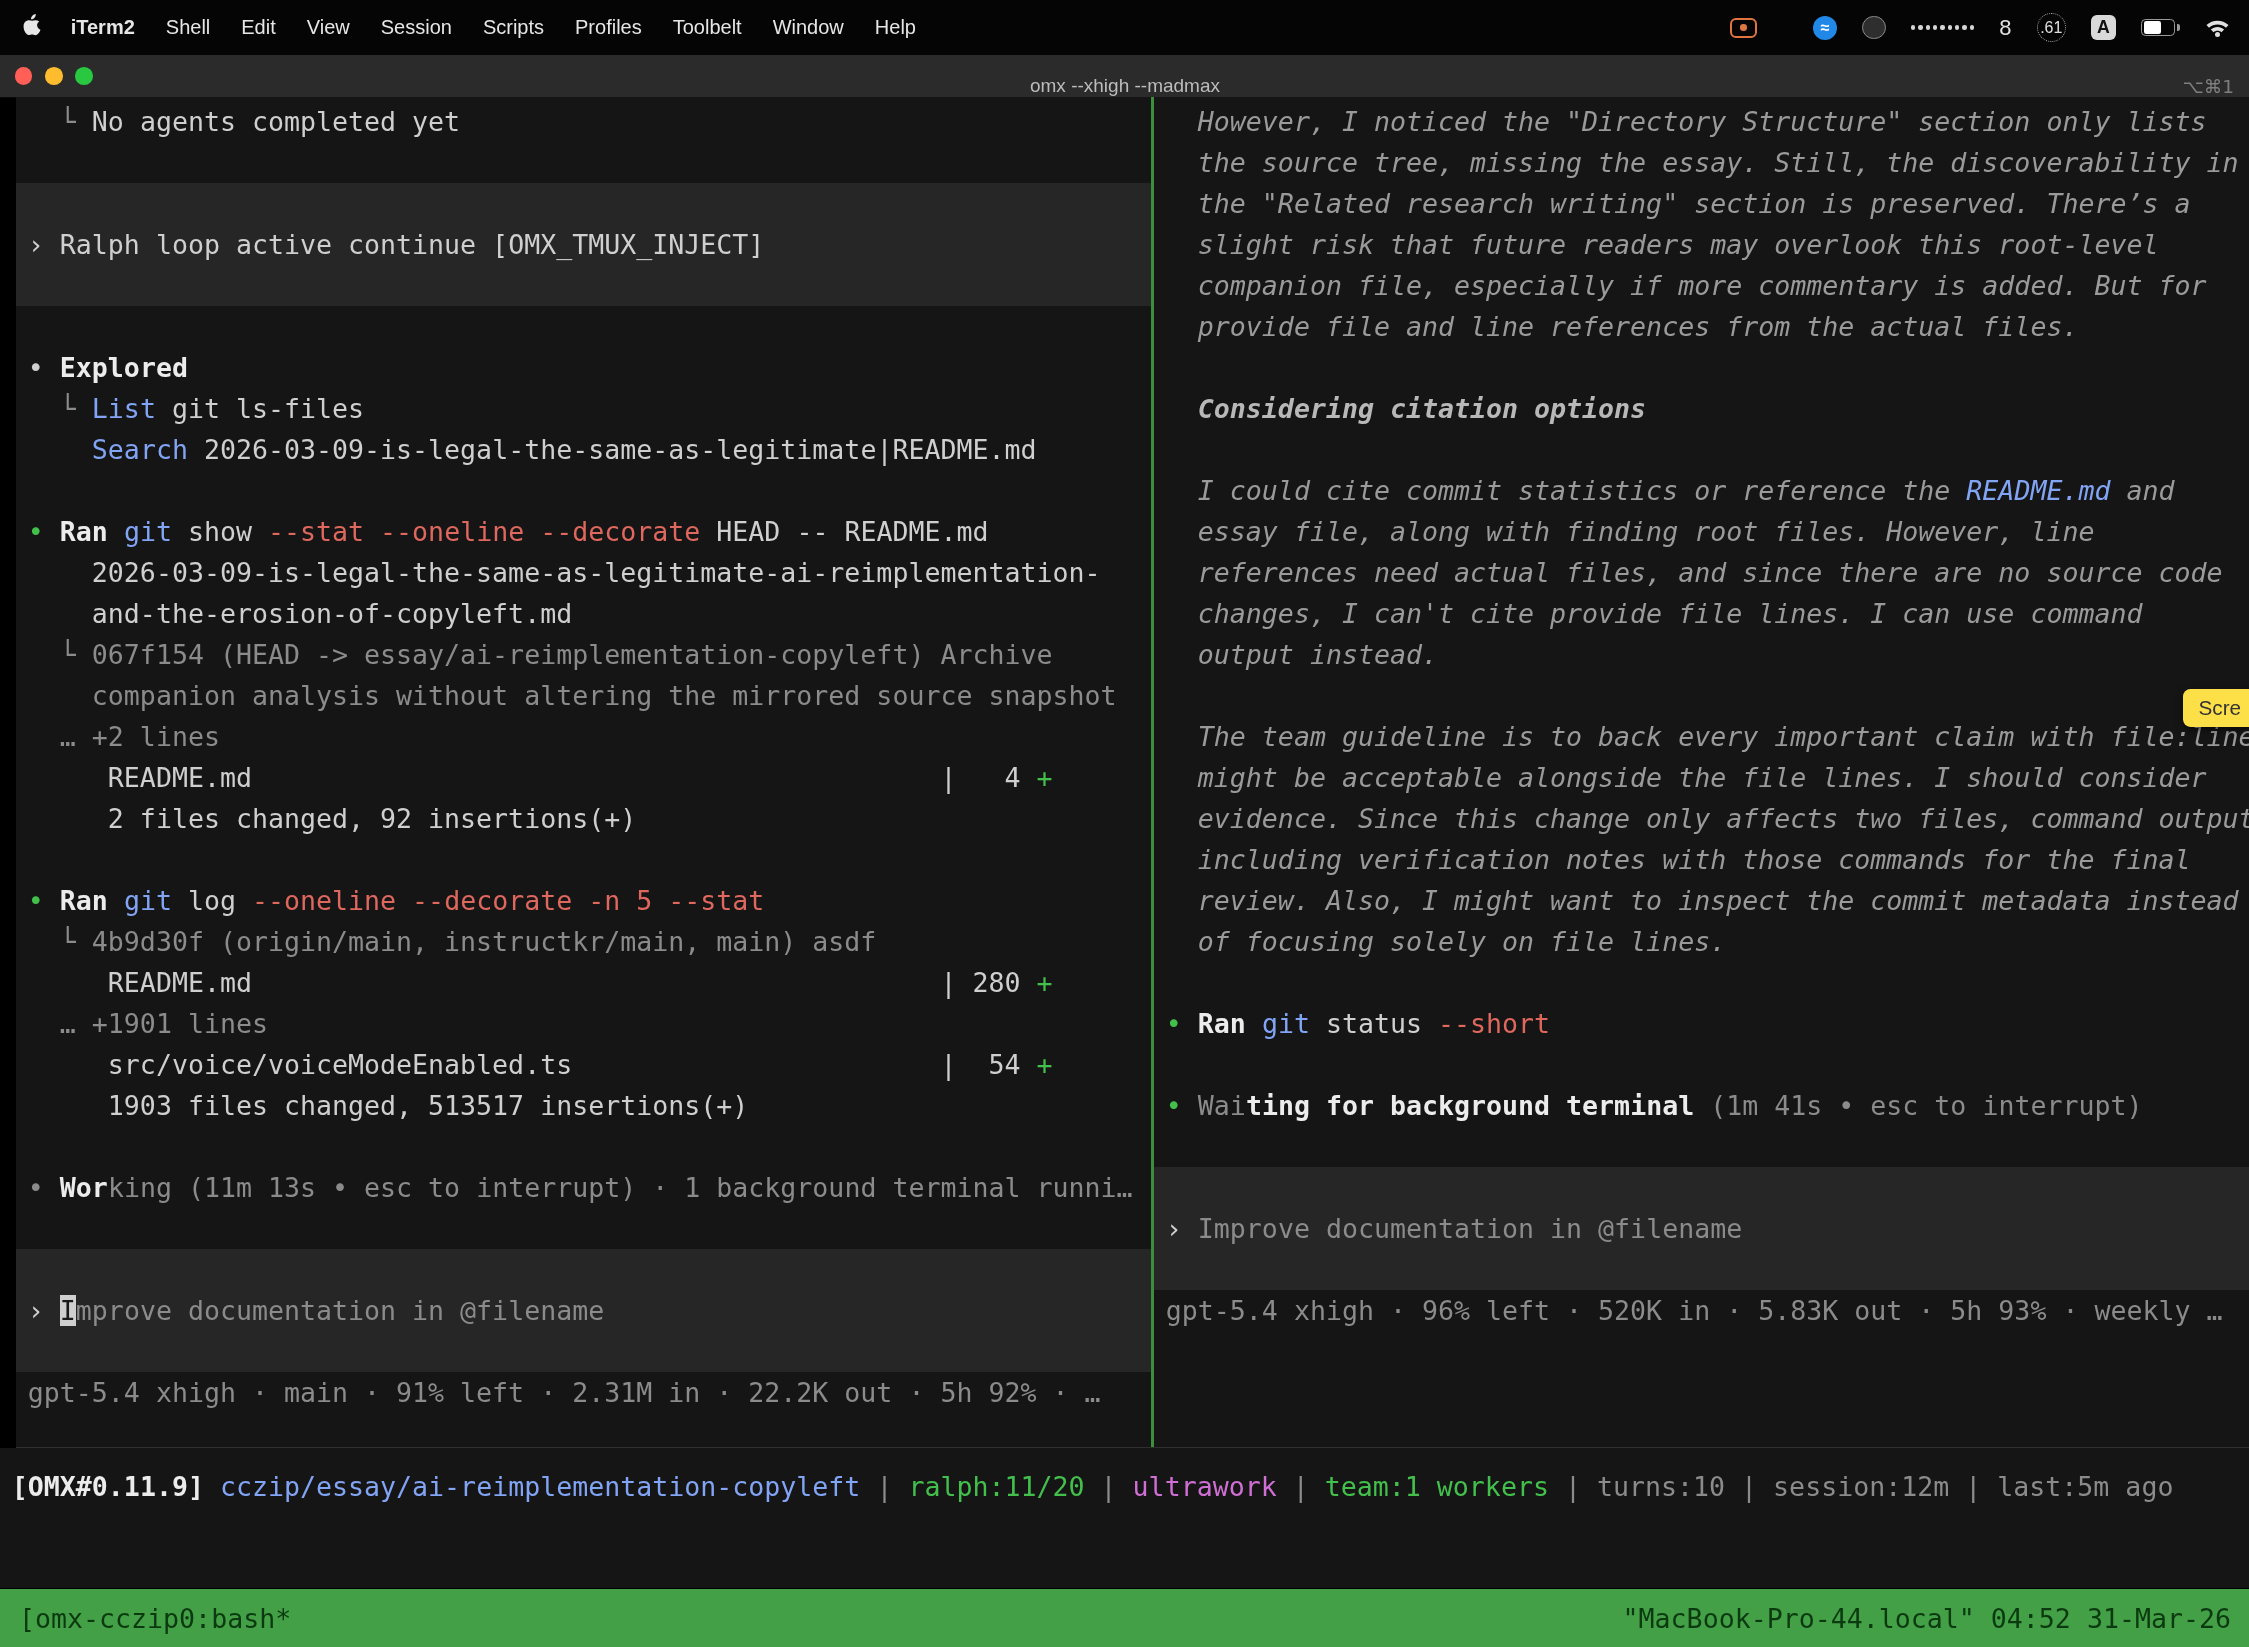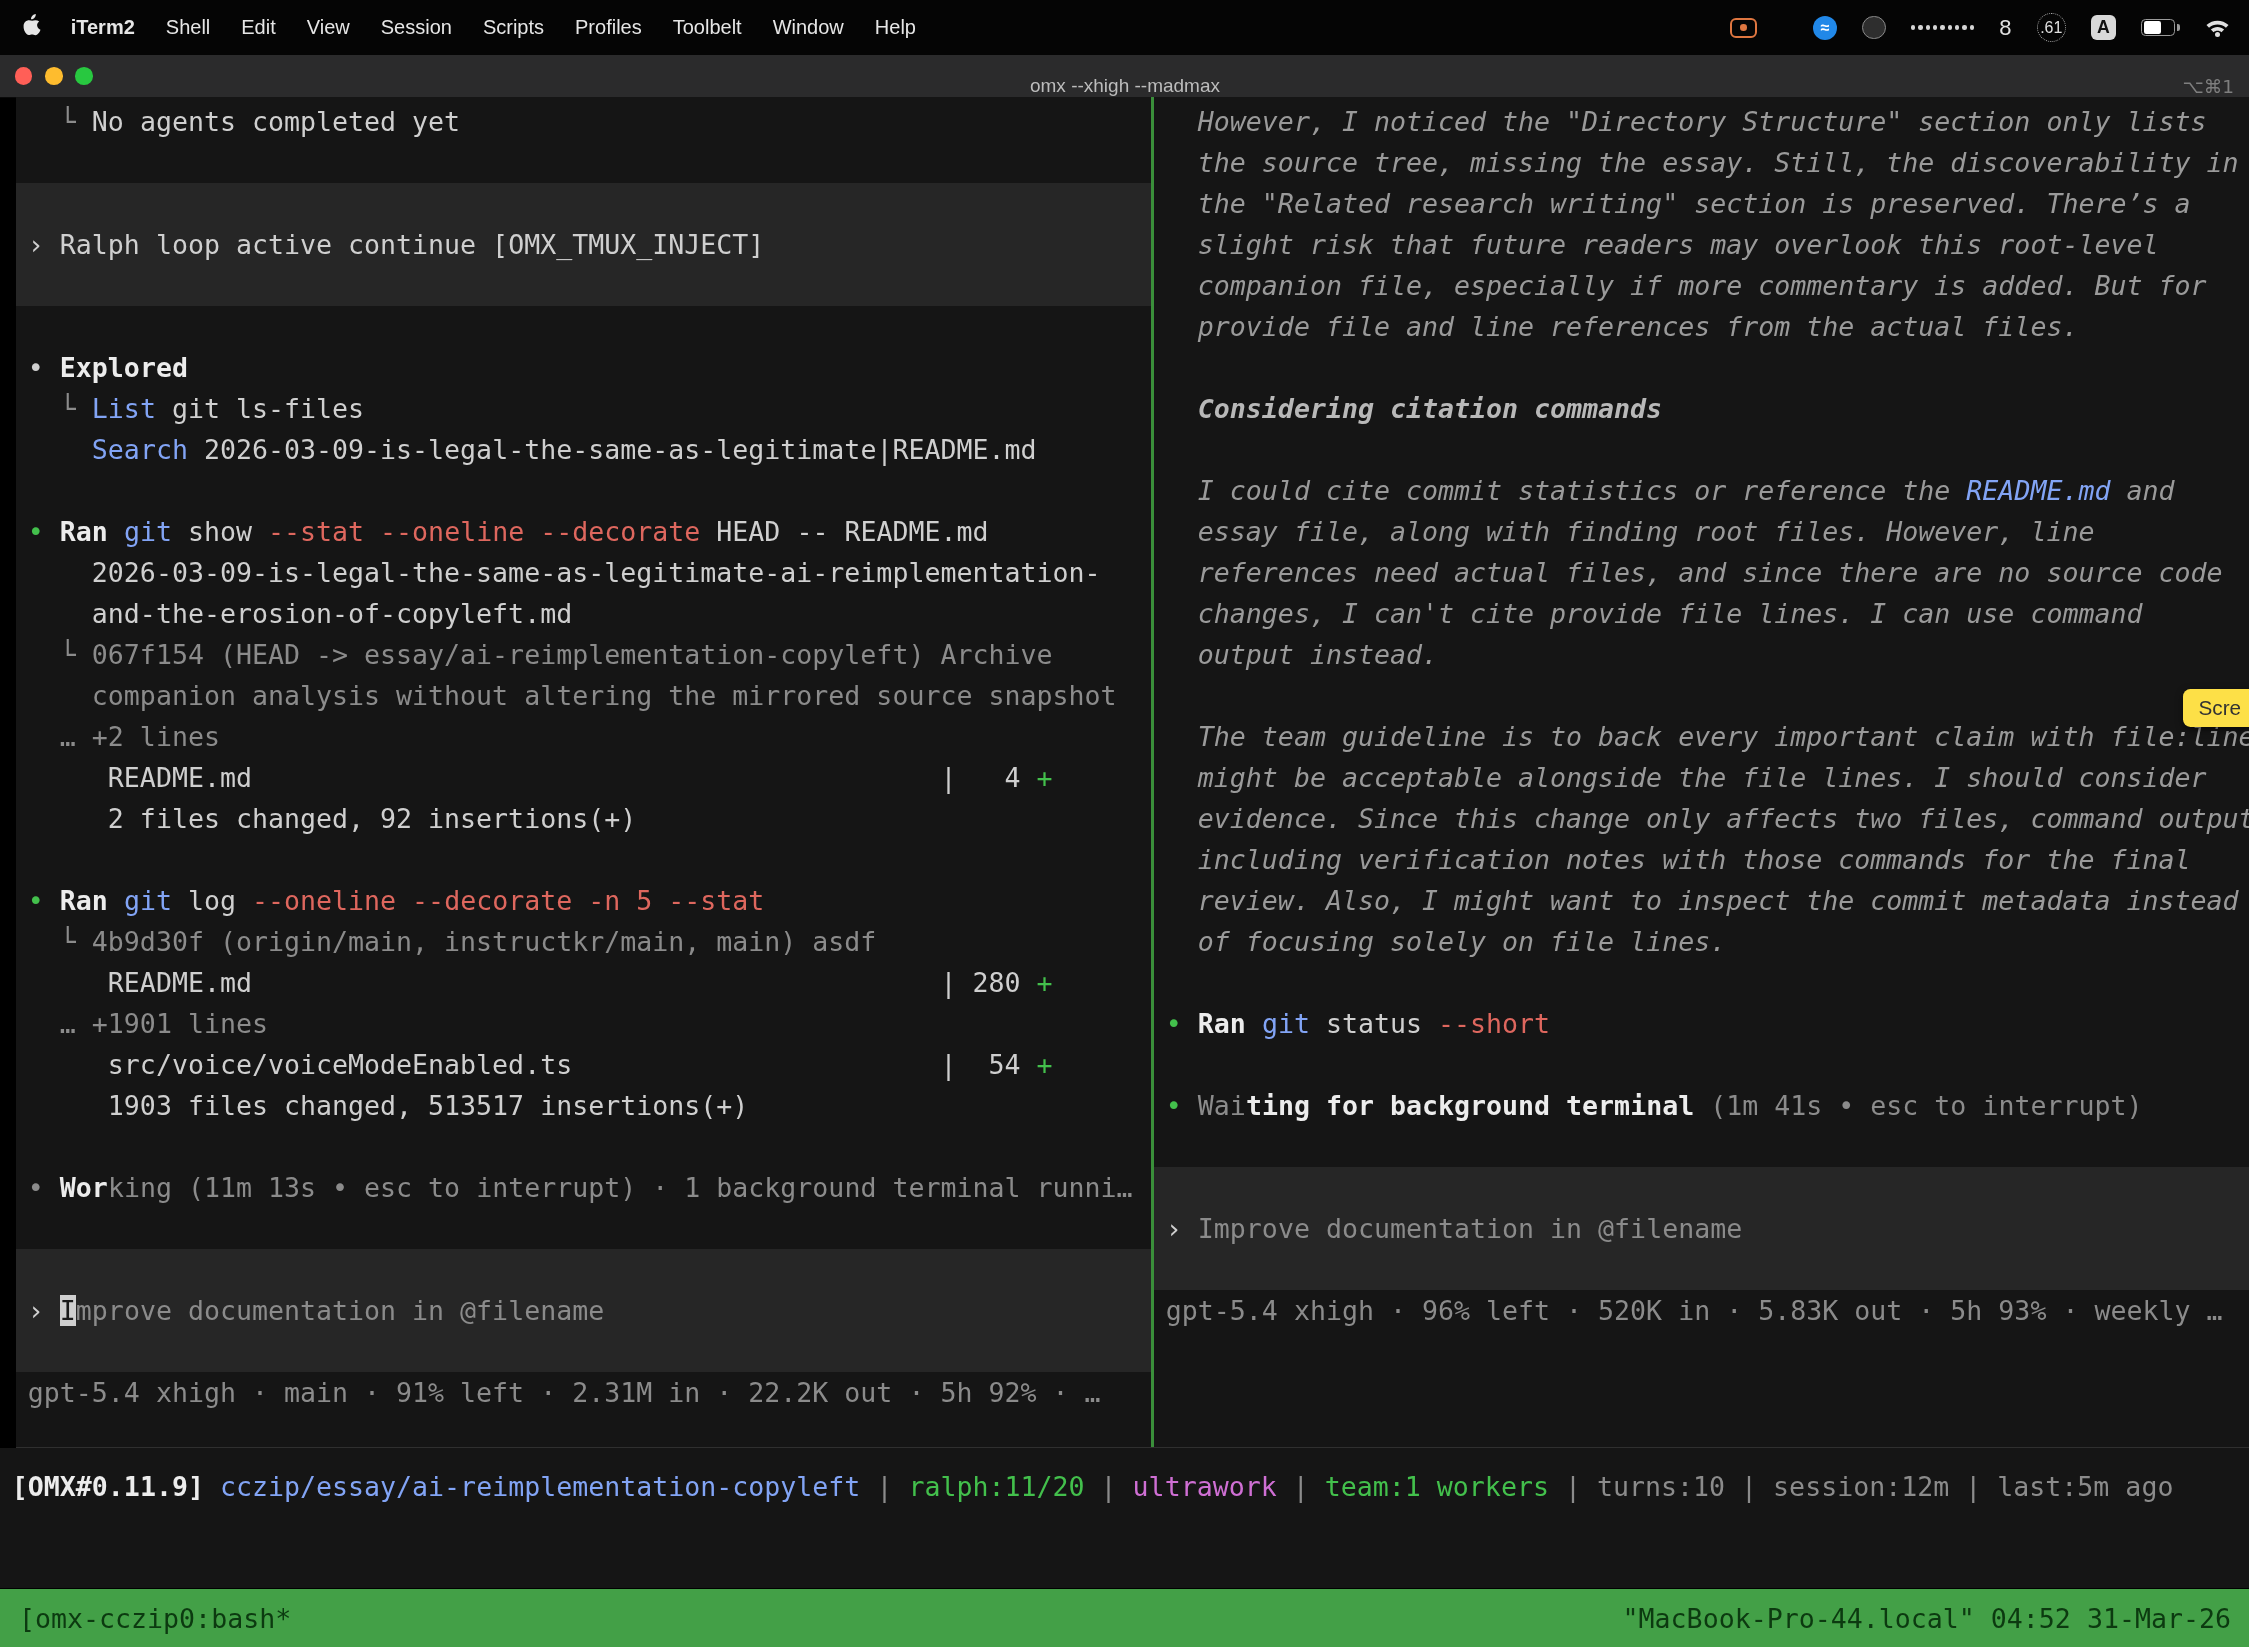--- a/index.html
+++ b/index.html
@@ -186,21 +186,21 @@
 
   <div class="pane pane-right">
     <div>
         <div class="tline"><span class="it">  However, I noticed the "Directory Structure" section only lists</span></div>
         <div class="tline"><span class="it">  the source tree, missing the essay. Still, the discoverability in</span></div>
         <div class="tline"><span class="it">  the "Related research writing" section is preserved. There’s a</span></div>
         <div class="tline"><span class="it">  slight risk that future readers may overlook this root-level</span></div>
         <div class="tline"><span class="it">  companion file, especially if more commentary is added. But for</span></div>
         <div class="tline"><span class="it">  provide file and line references from the actual files.</span></div>
         <div class="tline"></div>
-        <div class="tline"><span class="itb">  Considering citation commands</span></div>
+        <div class="tline"><span class="itb">  Considering citation options</span></div>
         <div class="tline"></div>
         <div class="tline"><span class="it">  I could cite commit statistics or reference the </span><span class="itblu">README.md</span><span class="it"> and</span></div>
         <div class="tline"><span class="it">  essay file, along with finding root files. However, line</span></div>
         <div class="tline"><span class="it">  references need actual files, and since there are no source code</span></div>
         <div class="tline"><span class="it">  changes, I can't cite provide file lines. I can use command</span></div>
         <div class="tline"><span class="it">  output instead.</span></div>
         <div class="tline"></div>
         <div class="tline"><span class="it">  The team guideline is to back every important claim with file:line</span></div>
         <div class="tline"><span class="it">  might be acceptable alongside the file lines. I should consider</span></div>
         <div class="tline"><span class="it">  evidence. Since this change only affects two files, command output</span></div>

